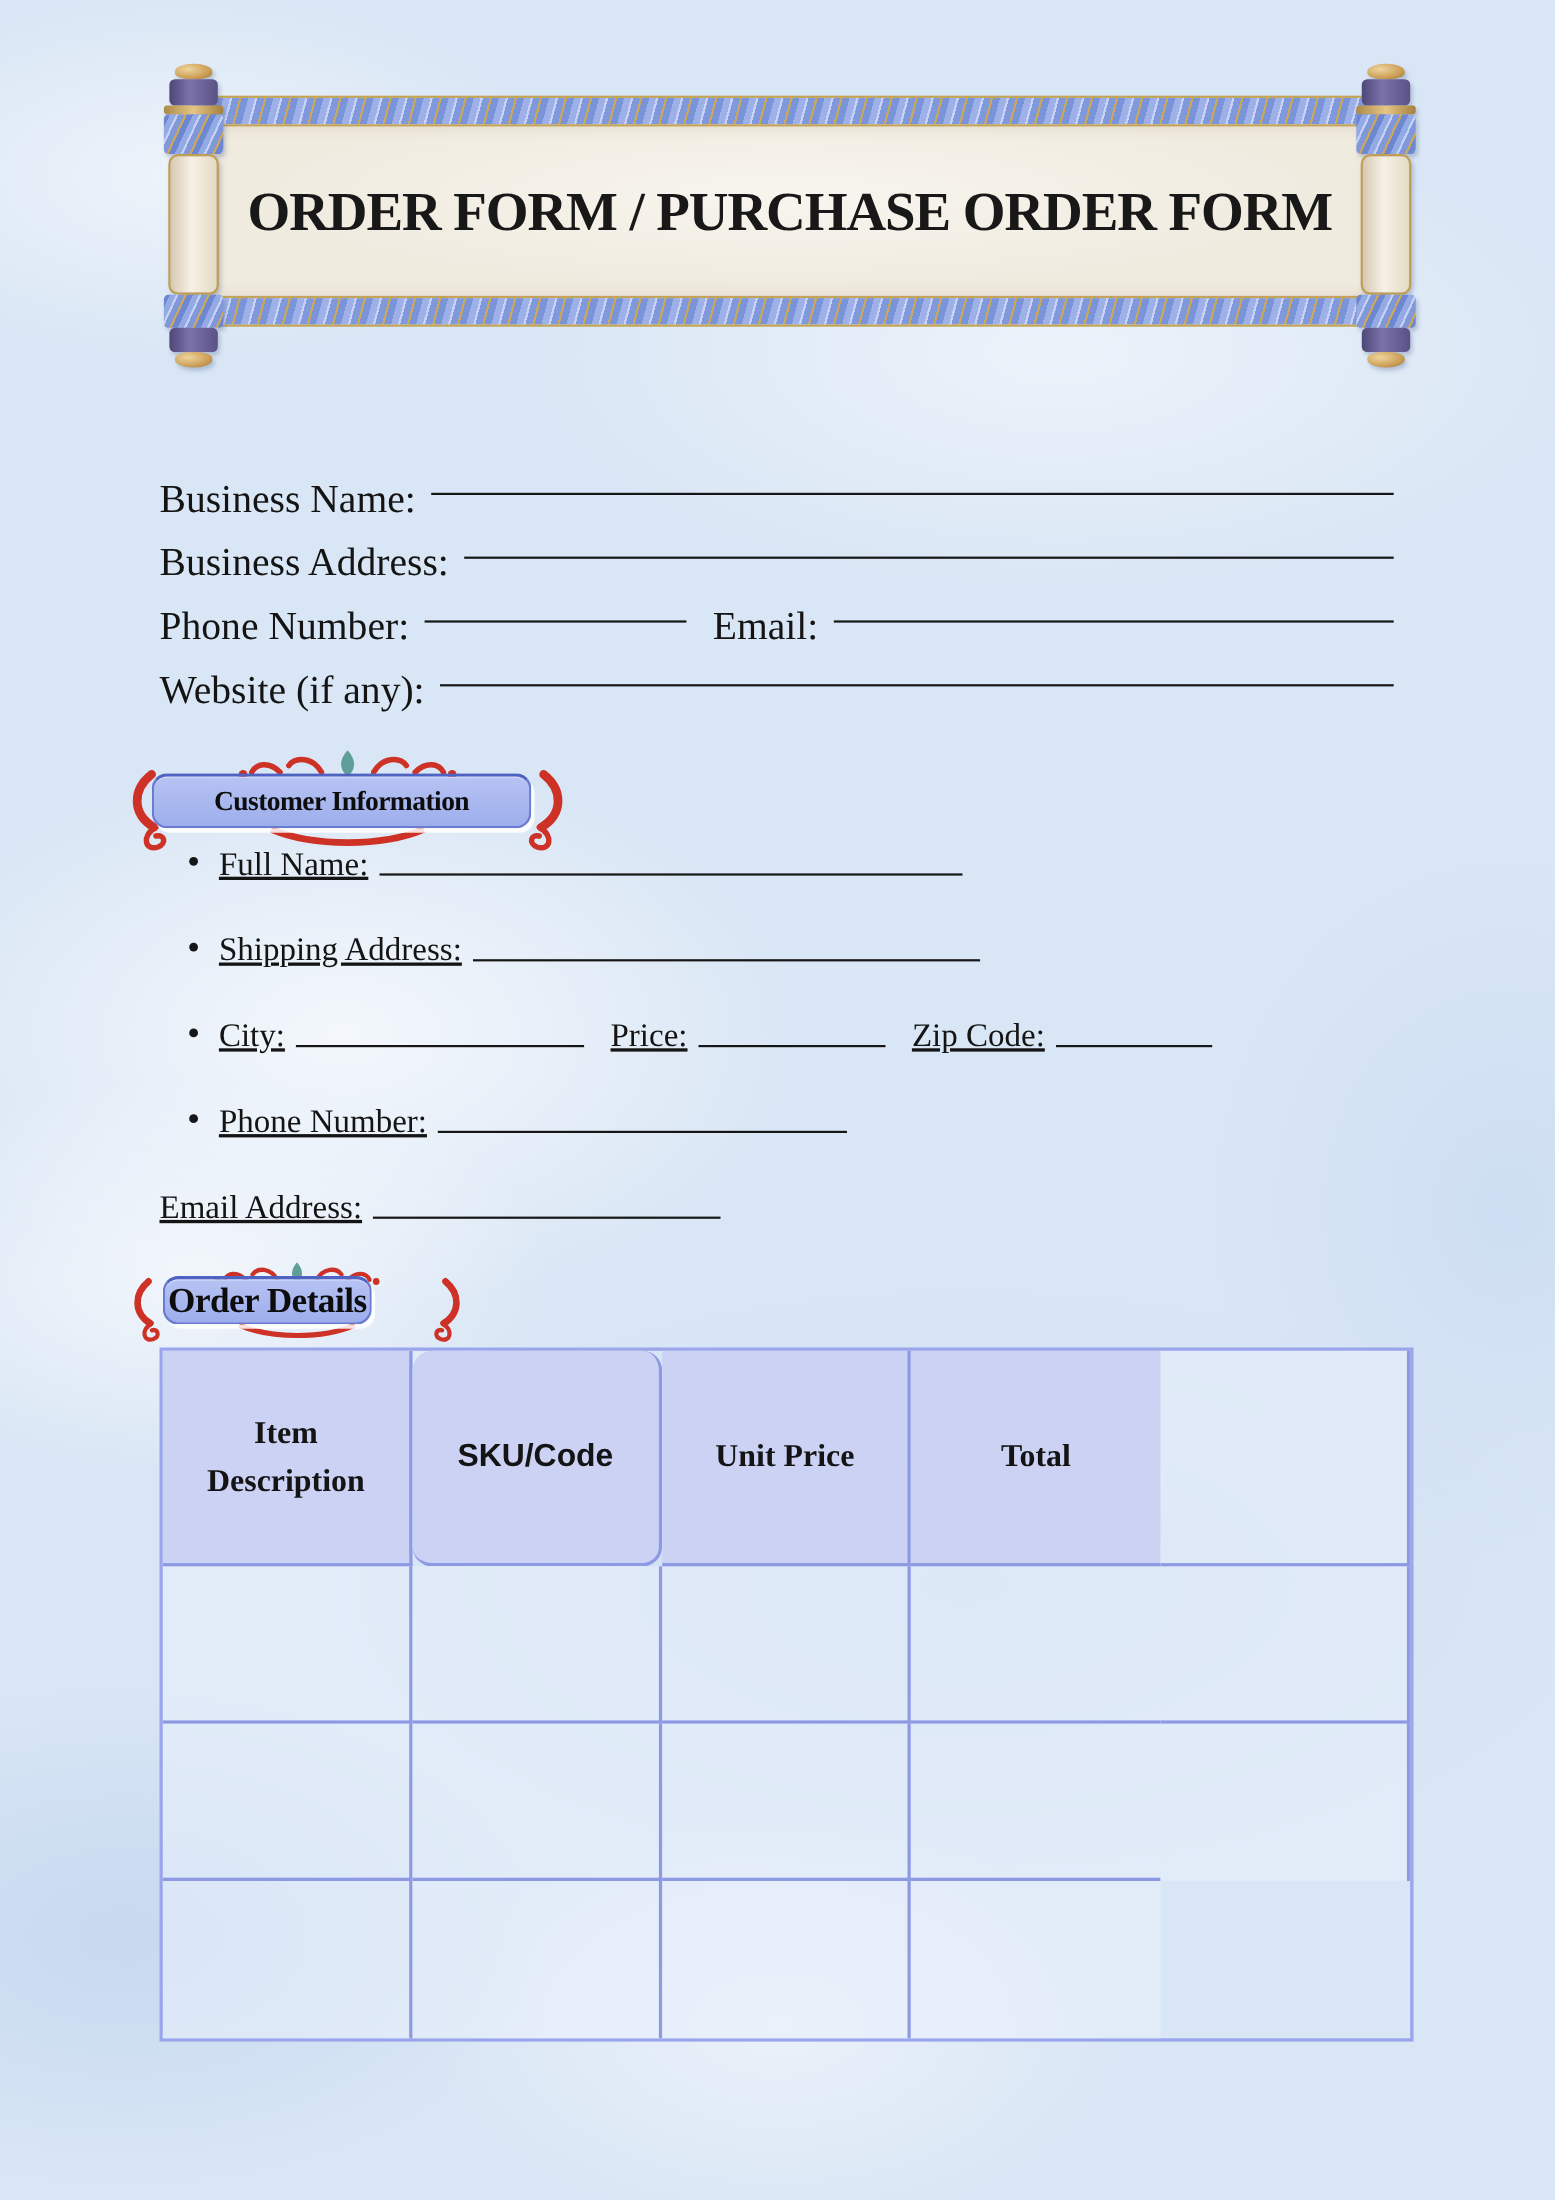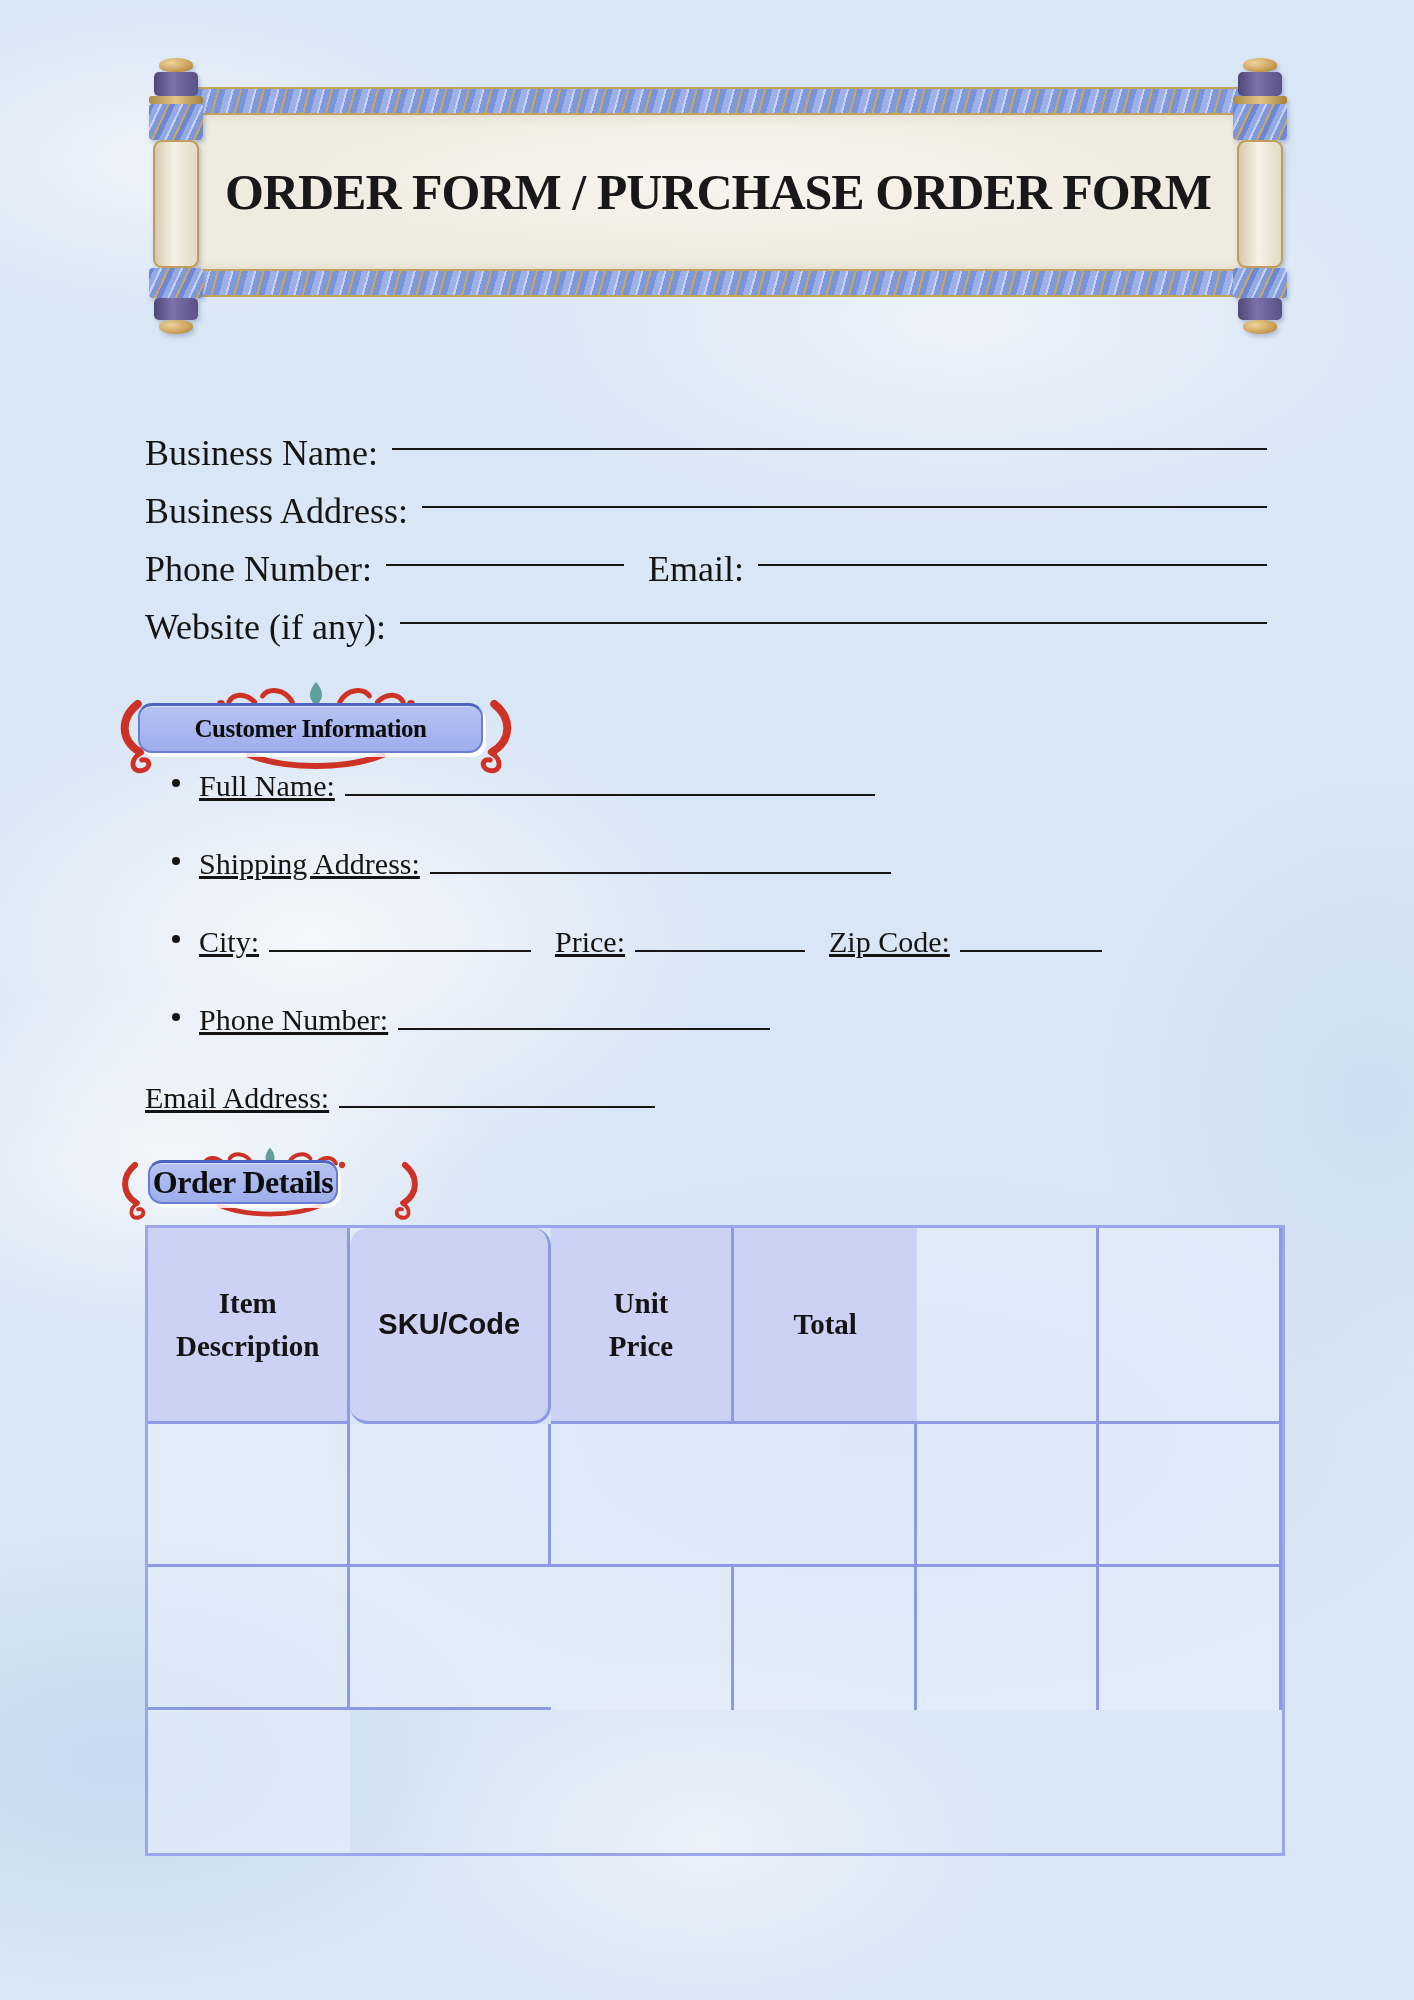--- a/index.html
+++ b/index.html
@@ -67,21 +67,21 @@
   .wrap-order .badge-text{font-size:32px;}
 
   
   .c-row{left:145px;display:flex;align-items:flex-end;font-size:30px;height:42px;white-space:nowrap;text-decoration:underline;}
   .c-row .fill-line{border-bottom:2px solid #161616;margin-bottom:7px;margin-left:10px;}
   .bullet{width:8px;height:8px;border-radius:50%;background:#161616;margin:0 19px 16px 27px;flex:0 0 auto;}
   .lbl-gap{margin-left:24px;}
 
   
   .order-table{left:145px;top:1225px;width:1140px;height:631px;box-sizing:border-box;
-    border:3px solid #9aa5ec;display:grid;grid-template-columns:repeat(6,1fr);
+    border:3px solid #9aa5ec;display:grid;grid-template-columns:repeat(5,1fr);
     grid-template-rows:196px 143px 143px 143px;}
   .ot-cell{border-right:3px solid #8e99e4;border-bottom:3px solid #8e99e4;box-sizing:border-box;}
   .ot-cell.last-col{border-right:none;}
   .ot-cell.last-row{border-bottom:none;}
   .ot-head{background:#ccd2f4;display:flex;align-items:center;justify-content:center;text-align:center;
     font-weight:bold;font-size:29px;line-height:1.45;padding:0 28px;}
   .ot-head.sans{font-family:"Liberation Sans","DejaVu Sans",sans-serif;letter-spacing:0;border-radius:18px;}
   .ot-body{background:rgba(233,241,252,.55);}
 </style>
 </head>

